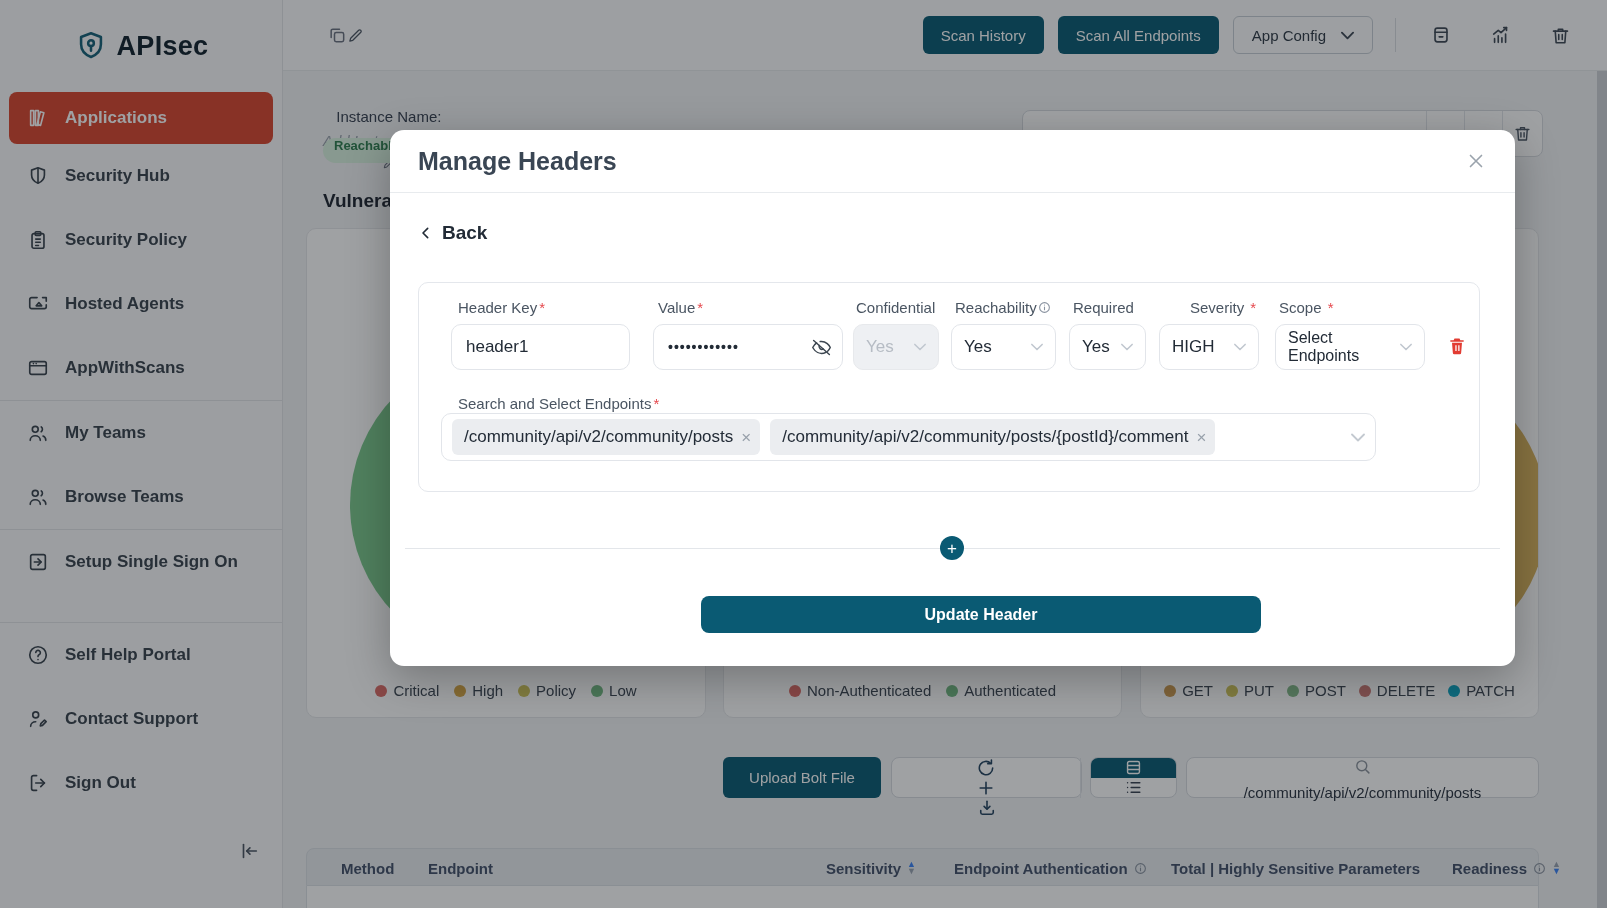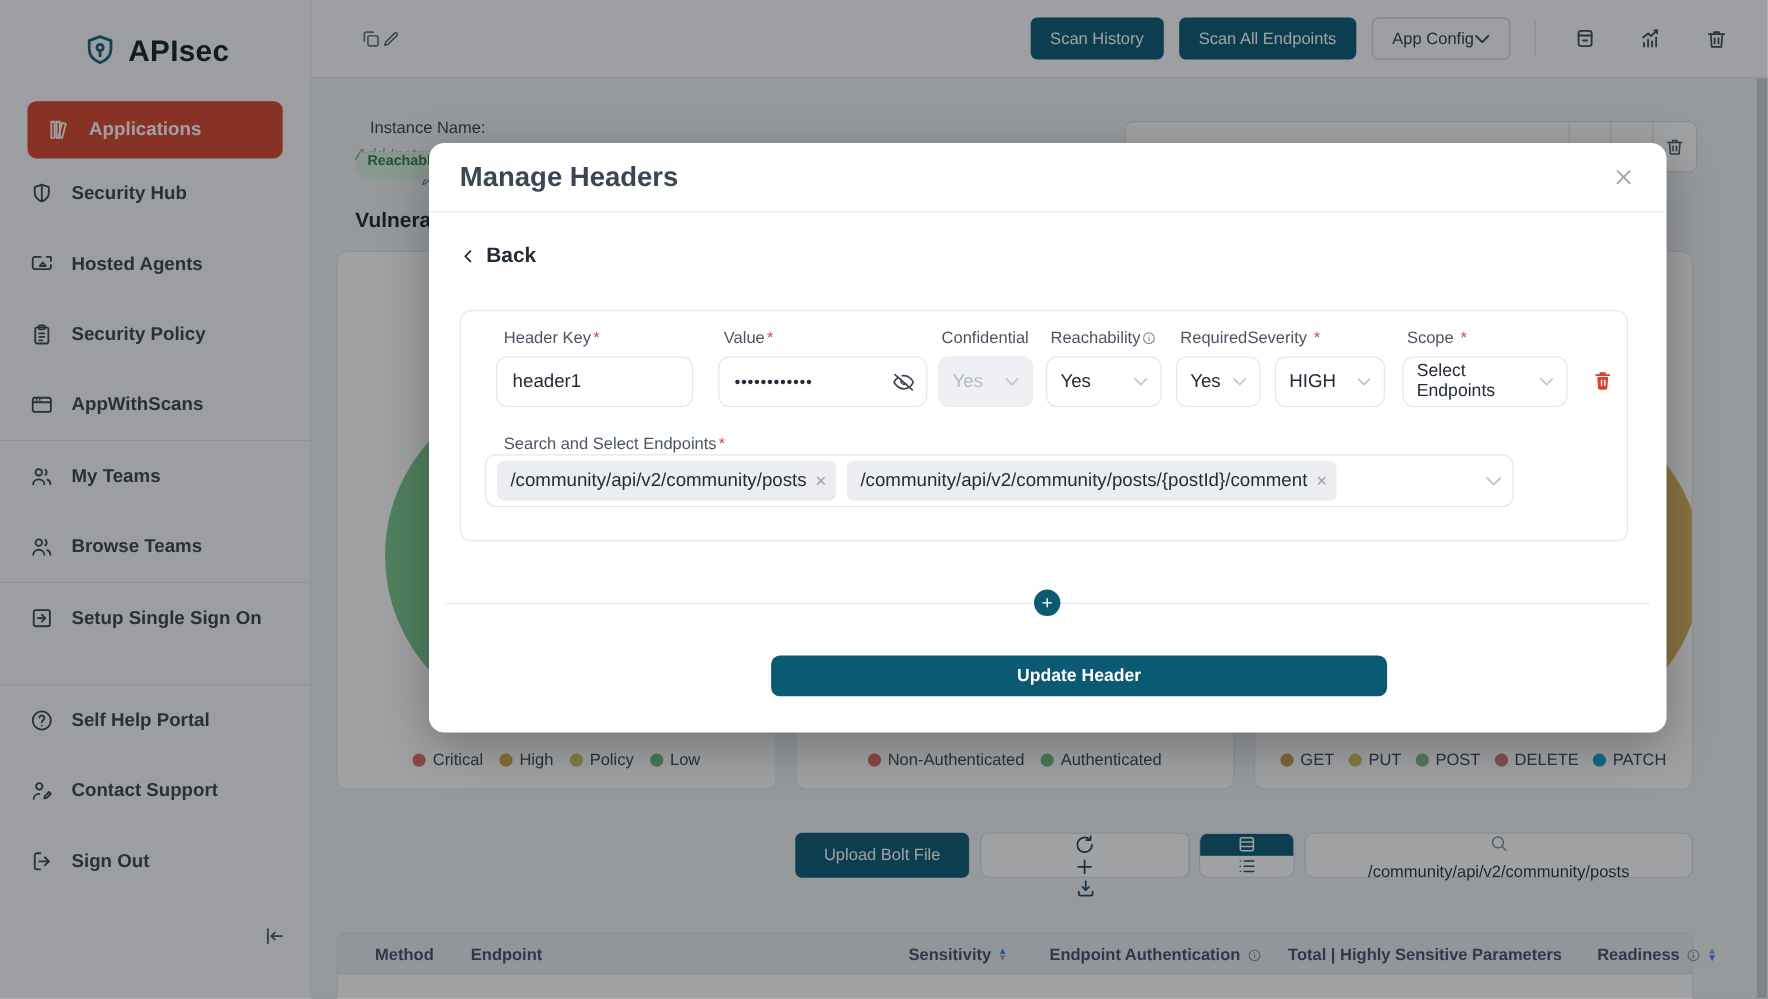--- a/index.html
+++ b/index.html
@@ -7,33 +7,33 @@
   body { font-family:"Liberation Sans", sans-serif; }
   .screen { position:relative; width:1607px; height:908px; background:#f2f3f5; overflow:hidden; }
   .abs { position:absolute;flex-direction:column; }
 
   
   .sidebar { position:absolute; left:0; top:0; width:283px; height:908px; background:#fbfbfc; border-right:1px solid #e3e5e8; z-index:1; }
   .logo { height:92px; display:flex; align-items:center; justify-content:center; gap:9px; }
   .logo-text { font-size:27px; font-weight:800; color:#12222e; letter-spacing:.3px; }
   .nav-item { height:64px; display:flex; align-items:center; gap:16px; padding-left:27px; font-size:17px; font-weight:700; color:#39434e; cursor:pointer; }
   .nav-item .nav-ico { display:flex; color:#39434e; }
-  .nav-item.active { height:52px; margin:0 25px; padding-left:18px; border-radius:8px; background:#d9462f; color:#ffffff; }
+  .nav-item.active { height:52px; margin:0 9px; padding-left:18px; border-radius:8px; background:#d9462f; color:#ffffff; }
   .nav-item.active .nav-ico { color:#ffffff; }
   .nav-divider { height:1px; background:#e3e5e8; }
   .nav-divider.gap { margin-top:28px; }
   .collapse-btn { position:absolute; right:22px; bottom:46px; color:#4b5563; cursor:pointer; display:flex; }
 
   
   .topbar { position:absolute; left:283px; top:0; width:1324px; height:71px; background:#fcfcfd; border-bottom:1px solid #e7e9ec; display:flex; align-items:center; padding:0 36px 0 44px; z-index:1; }
   .tb-title { font-size:27px; font-weight:800; color:#1f2937; margin:0 12px 0 14px; }
   .tb-right { margin-left:auto; display:flex; align-items:center; gap:14px;padding-left:28px; }
   .btn { border:none; border-radius:6px; height:38px; padding:0 18px; font-size:15px; font-family:inherit; cursor:pointer; }
   .btn-teal { background:#0a5a73; color:#ffffff; }
-  .btn-outline { background:transparent; border:1px solid #c7ced6; color:#2f3a46; display:flex; align-items:center; gap:1px; }
+  .btn-outline { background:transparent; border:1px solid #c7ced6; color:#2f3a46; display:flex; align-items:center; gap:15px; }
   .tb-divider { width:1px; height:34px; background:#d9dce1; margin:0 8px; }
   .tb-icon { background:none; border:none; color:#3f4956; cursor:pointer; display:flex; padding:0 12px; }
 
   
   .instance-row { left:323px; top:108px; display:flex; align-items:center; gap:7px; font-size:15px; }
   .inst-label { color:#374151; }
   .inst-value { color:#9aa3ad; font-style:italic; }
   .badge { left:323px; top:138px; height:25px; display:flex; align-items:center; padding:0 11px; border-radius:13px; background:#d9f2df; color:#2e7d4f; font-size:13px; font-weight:700; }
   .section-title { left:323px; top:190px; font-size:19px; font-weight:700; color:#1e2631; }
 
@@ -124,37 +124,37 @@
             <path d="M12 3l7 2.6v5.2c0 4.4-2.9 7.4-7 9-4.1-1.6-7-4.6-7-9V5.6z"></path>
             <path d="M12 3v16.8"></path>
           </svg>
       </span>
       <span class="nav-label">Security Hub</span>
     </div>
 
     <div class="nav-item">
       <span class="nav-ico">
         <svg width="22" height="22" viewBox="0 0 24 24" fill="none" stroke="currentColor" stroke-width="1.8" stroke-linecap="round" stroke-linejoin="round">
+            <rect x="5.5" y="5" width="13" height="16" rx="2"></rect>
+            <rect x="9" y="3" width="6" height="4" rx="1"></rect>
+            <path d="M9.5 11h5M9.5 14.5h5M9.5 18h3"></path>
+          </svg>
+      </span>
+      <span class="nav-label">Security Policy</span>
+    </div>
+
+    <div class="nav-item">
+      <span class="nav-ico">
+        <svg width="22" height="22" viewBox="0 0 24 24" fill="none" stroke="currentColor" stroke-width="1.8" stroke-linecap="round" stroke-linejoin="round">
             <path d="M21 13v2a2 2 0 0 1-2 2H5a2 2 0 0 1-2-2V7a2 2 0 0 1 2-2h6"></path>
             <path d="M10 14l3-3.5 3 3.5z"></path>
             <path d="M17 5h4v4"></path>
           </svg>
       </span>
       <span class="nav-label">Hosted Agents</span>
-    </div>
-
-    <div class="nav-item">
-      <span class="nav-ico">
-        <svg width="22" height="22" viewBox="0 0 24 24" fill="none" stroke="currentColor" stroke-width="1.8" stroke-linecap="round" stroke-linejoin="round">
-            <rect x="5.5" y="5" width="13" height="16" rx="2"></rect>
-            <rect x="9" y="3" width="6" height="4" rx="1"></rect>
-            <path d="M9.5 11h5M9.5 14.5h5M9.5 18h3"></path>
-          </svg>
-      </span>
-      <span class="nav-label">Security Policy</span>
     </div>
 
     <div class="nav-item">
       <span class="nav-ico">
         <svg width="22" height="22" viewBox="0 0 24 24" fill="none" stroke="currentColor" stroke-width="1.8" stroke-linecap="round" stroke-linejoin="round">
             <rect x="3" y="5" width="18" height="14" rx="2"></rect>
             <path d="M3 9.5h18M7 7.2h.01M10 7.2h.01"></path>
           </svg>
       </span>
       <span class="nav-label">AppWithScans</span>
@@ -499,21 +499,21 @@
         <span>Reachability</span>
         <span class="info-ico">
           <svg width="13" height="13" viewBox="0 0 24 24" fill="none" stroke="currentColor" stroke-width="2" stroke-linecap="round">
               <circle cx="12" cy="12" r="9"></circle>
               <path d="M12 11v5"></path>
               <path d="M12 7.5h.01"></path>
             </svg>
         </span>
       </span>
       <span class="f-label" style="left:654px;">Required</span>
-      <span class="f-label" style="left:715px;"><span>Severity</span> <span class="ast">*</span></span>
+      <span class="f-label" style="left:771px;"><span>Severity</span> <span class="ast">*</span></span>
       <span class="f-label" style="left:860px;"><span>Scope</span> <span class="ast">*</span></span>
 
       <div class="f-input" style="left:32px;width:179px;">header1</div>
 
       <div class="f-input" style="left:234px;width:190px;">
         <span class="dots">••••••••••••</span>
         <button class="eye-btn">
           <svg width="21" height="21" viewBox="0 0 24 24" fill="none" stroke="currentColor" stroke-width="1.7" stroke-linecap="round" stroke-linejoin="round">
               <path d="M3 4l18 16"></path>
               <path d="M10.5 5.2A10 10 0 0 1 12 5.1c5.2 0 9 4.1 10 6.9a13.5 13.5 0 0 1-3 4.2"></path>

